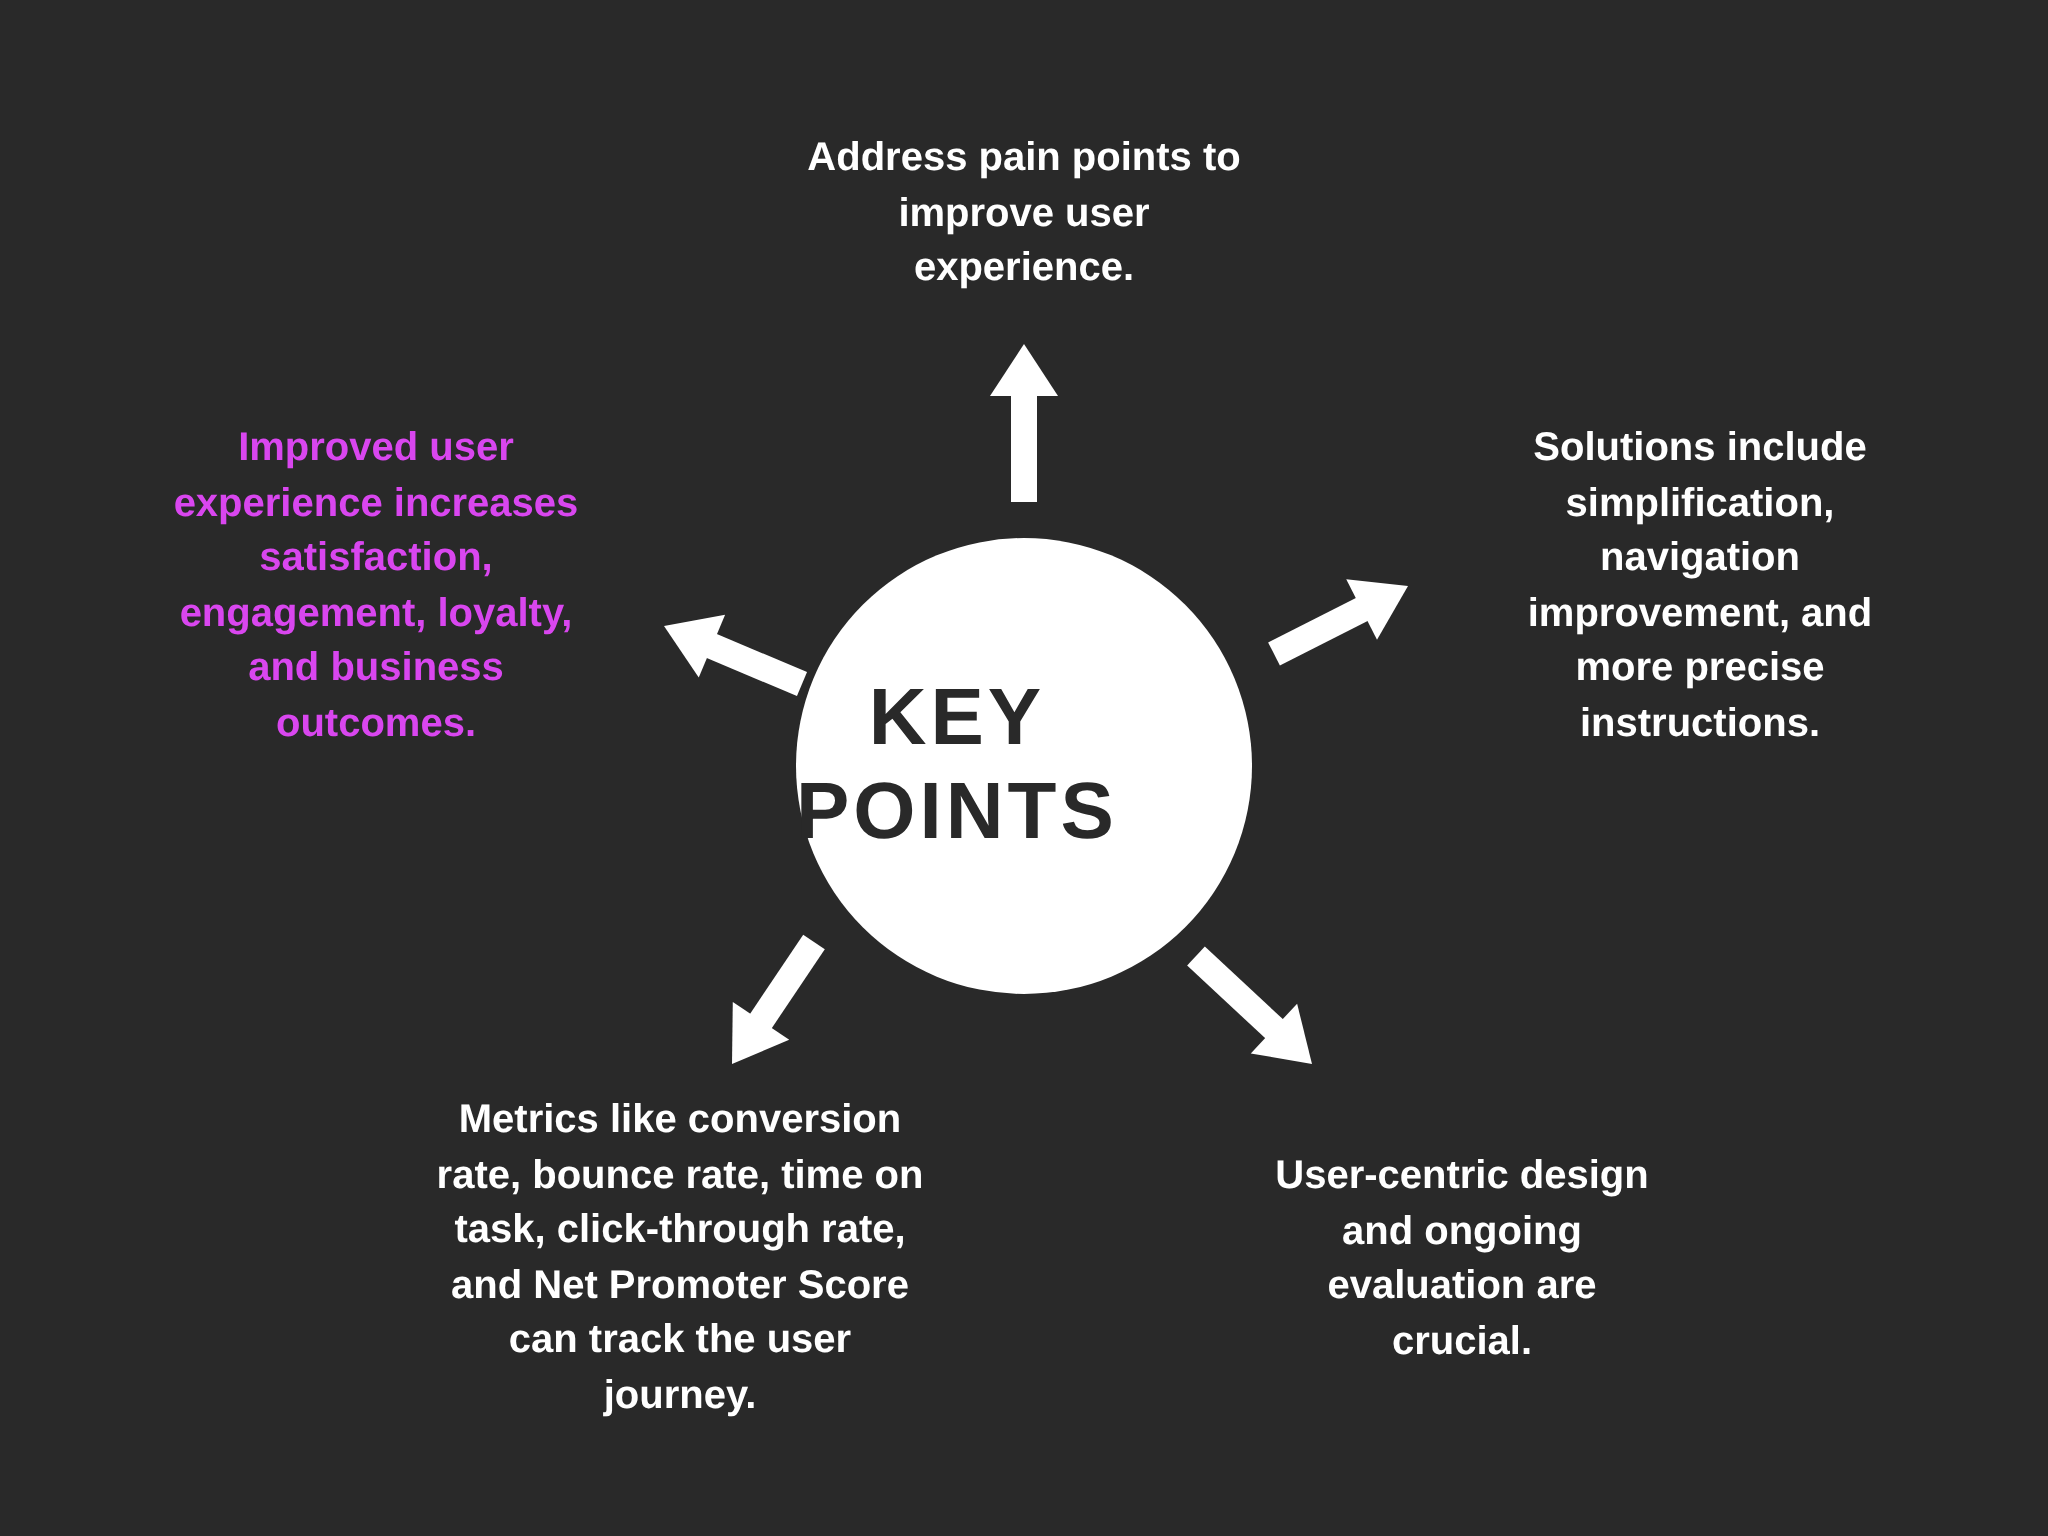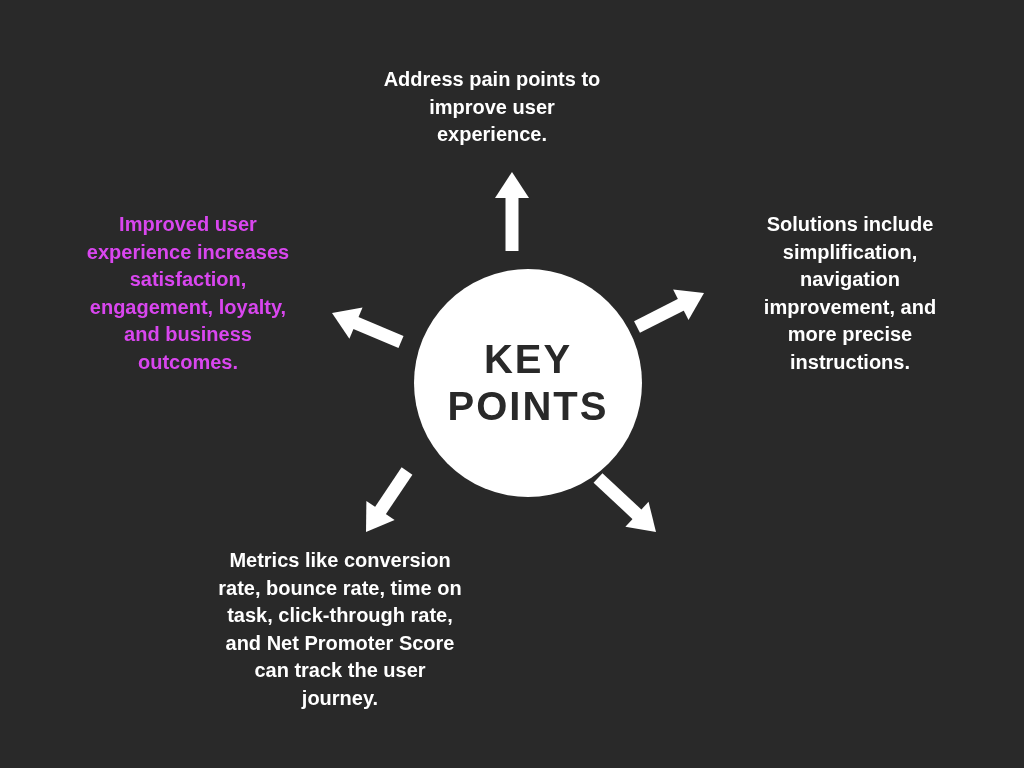--- a/index.html
+++ b/index.html
@@ -19,29 +19,28 @@
   .arrow-layer {
     position: absolute;
     left: 0;
     top: 0;
     width: 1024px;
     height: 768px;
     pointer-events: none;
   }
   .center-circle {
     position: absolute;
-    left: 414px;
+    left: 398px;
     top: 269px;
     width: 228px;
     height: 228px;
     border-radius: 50%;
     background: #ffffff;
     display: flex;
     align-items: center;
-    justify-content: center;
   }
   .center-title {
     color: #292929;
     font-size: 40px;
     line-height: 47px;
     font-weight: bold;
     letter-spacing: 2px;
     text-align: center;
     white-space: pre-line;
   }
@@ -49,21 +48,21 @@
     position: absolute;
     transform: translateX(-50%);
     width: 340px;
     color: #ffffff;
     font-size: 20px;
     line-height: 27.5px;
     font-weight: bold;
     text-align: center;
     white-space: pre-line;
   }
-  .pt-top          { left: 492px; top: 66px;  }
+  .pt-top          { left: 512px; top: 66px;  }
   .pt-left         { left: 188px; top: 211px; }
   .pt-right        { left: 850px; top: 211px; }
   .pt-bottom-left  { left: 340px; top: 547px; }
   .pt-bottom-right { left: 731px; top: 575px; }
 </style>
 </head>
 <body>
 
 <div class="stage" style="background: rgb(41, 41, 41);">
 
@@ -108,19 +107,23 @@
 more precise
 instructions.</div>
 
   <div class="point-text pt-bottom-left" style="color: rgb(255, 255, 255);">Metrics like conversion
 rate, bounce rate, time on
 task, click-through rate,
 and Net Promoter Score
 can track the user
 journey.</div>
 
+  <div class="point-text pt-bottom-right" style="color: rgb(255, 255, 255);">User-centric design
+and ongoing
+evaluation are
+crucial.</div>
 
   <div class="center-circle" style="background: rgb(255, 255, 255);">
     <div class="center-title" style="color: rgb(41, 41, 41);">KEY
 POINTS</div>
   </div>
 
 </div>
 
 </body></html>

